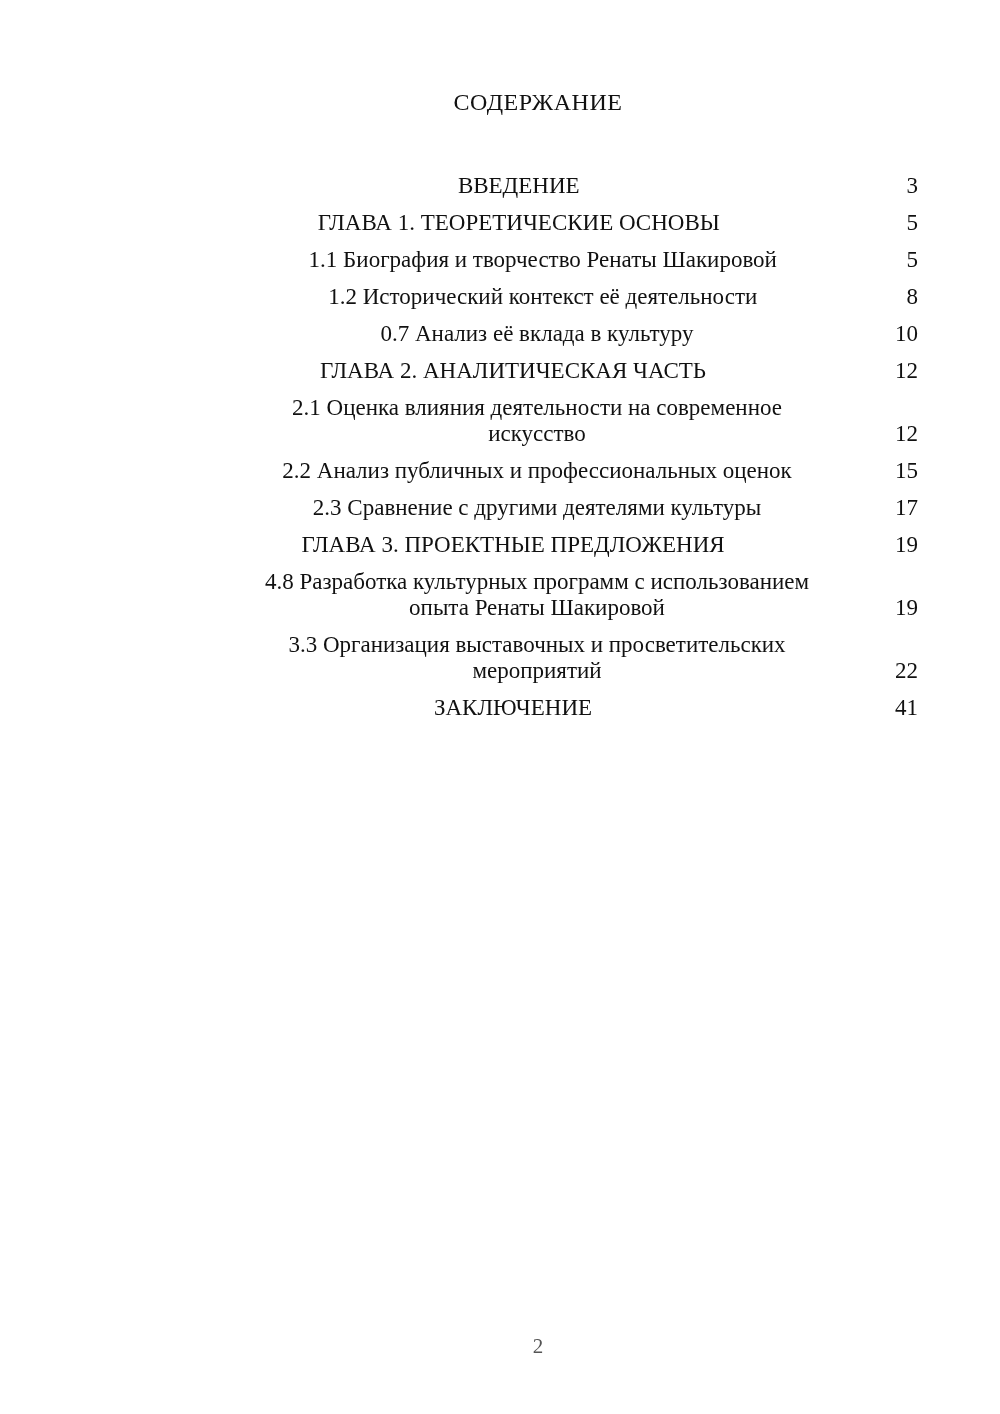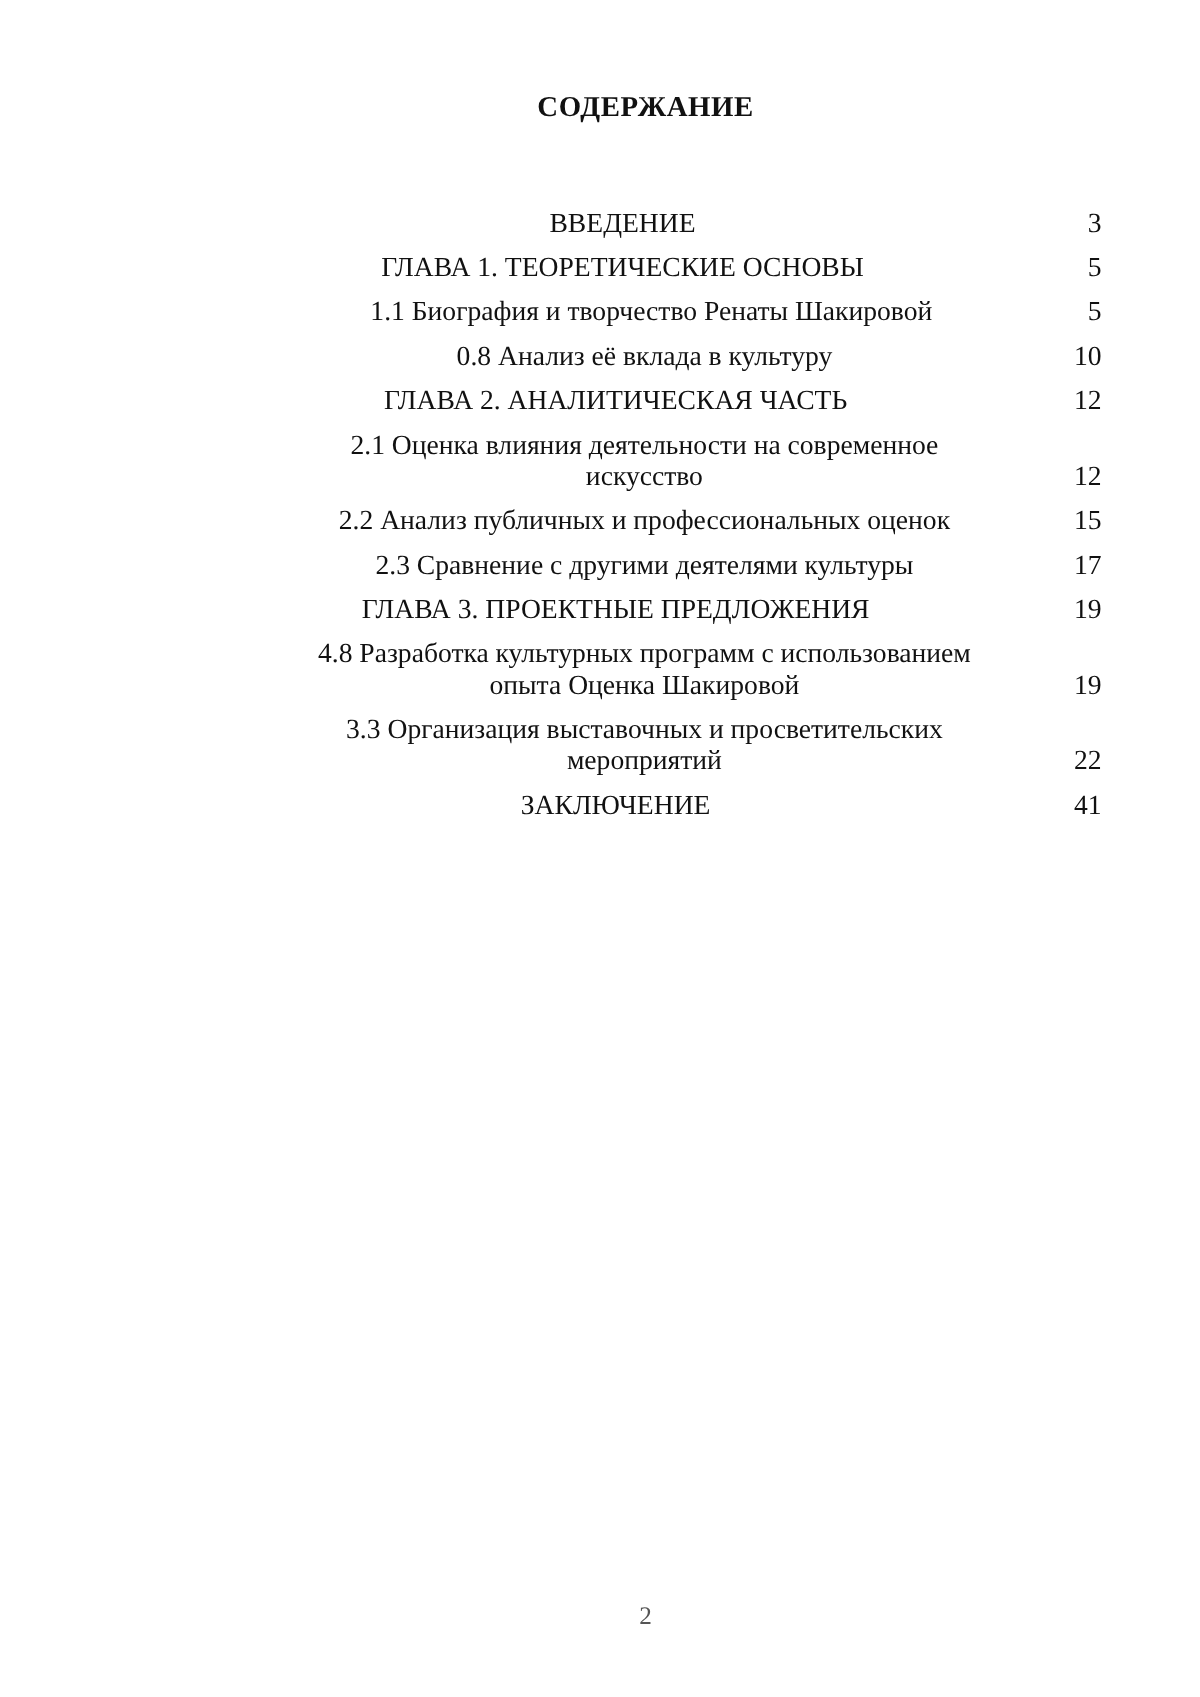--- a/index.html
+++ b/index.html
@@ -11,28 +11,28 @@
     position: relative;
     width: 1000px;
     height: 1414px;
     background: #ffffff;
     font-family: "Liberation Serif", serif;
     color: #111111;
     overflow: hidden;
   }
   .title {
     position: absolute;
-    top: 76px;
+    top: 88px;
     left: 143px;
     width: 790px;
     margin: 0;
     text-align: center;
     font-size: 24px;
     line-height: 28px;
-    font-weight: bold;
+    font-weight: normal;
     letter-spacing: 0.5px;
   }
   .toc {
     position: absolute;
     top: 173px;
     left: 143px;
     width: 775px;
   }
   .entry {
     display: flex;
@@ -89,24 +89,30 @@
     <div class="entry-page">5</div>
   </div>
 
   <div class="entry indent">
     <div class="entry-text">
           <span class="entry-line">1.1 Биография и творчество Ренаты Шакировой</span>
         </div>
     <div class="entry-page">5</div>
   </div>
 
+  <div class="entry indent">
+    <div class="entry-text">
+          <span class="entry-line">1.2 Исторический контекст её деятельности</span>
+        </div>
+    <div class="entry-page">8</div>
+  </div>
 
   <div class="entry indent">
     <div class="entry-text">
-          <span class="entry-line">0.8 Анализ её вклада в культуру</span>
+          <span class="entry-line">0.7 Анализ её вклада в культуру</span>
         </div>
     <div class="entry-page">10</div>
   </div>
 
   <div class="entry">
     <div class="entry-text">
           <span class="entry-line">ГЛАВА 2. АНАЛИТИЧЕСКАЯ ЧАСТЬ</span>
         </div>
     <div class="entry-page">12</div>
   </div>
@@ -136,21 +142,21 @@
   <div class="entry">
     <div class="entry-text">
           <span class="entry-line">ГЛАВА 3. ПРОЕКТНЫЕ ПРЕДЛОЖЕНИЯ</span>
         </div>
     <div class="entry-page">19</div>
   </div>
 
   <div class="entry indent">
     <div class="entry-text">
           <span class="entry-line">4.8 Разработка культурных программ с использованием</span>
-          <span class="entry-line">опыта Оценка Шакировой</span>
+          <span class="entry-line">опыта Ренаты Шакировой</span>
         </div>
     <div class="entry-page">19</div>
   </div>
 
 
   <div class="entry indent">
     <div class="entry-text">
           <span class="entry-line">3.3 Организация выставочных и просветительских</span>
           <span class="entry-line">мероприятий</span>
         </div>

